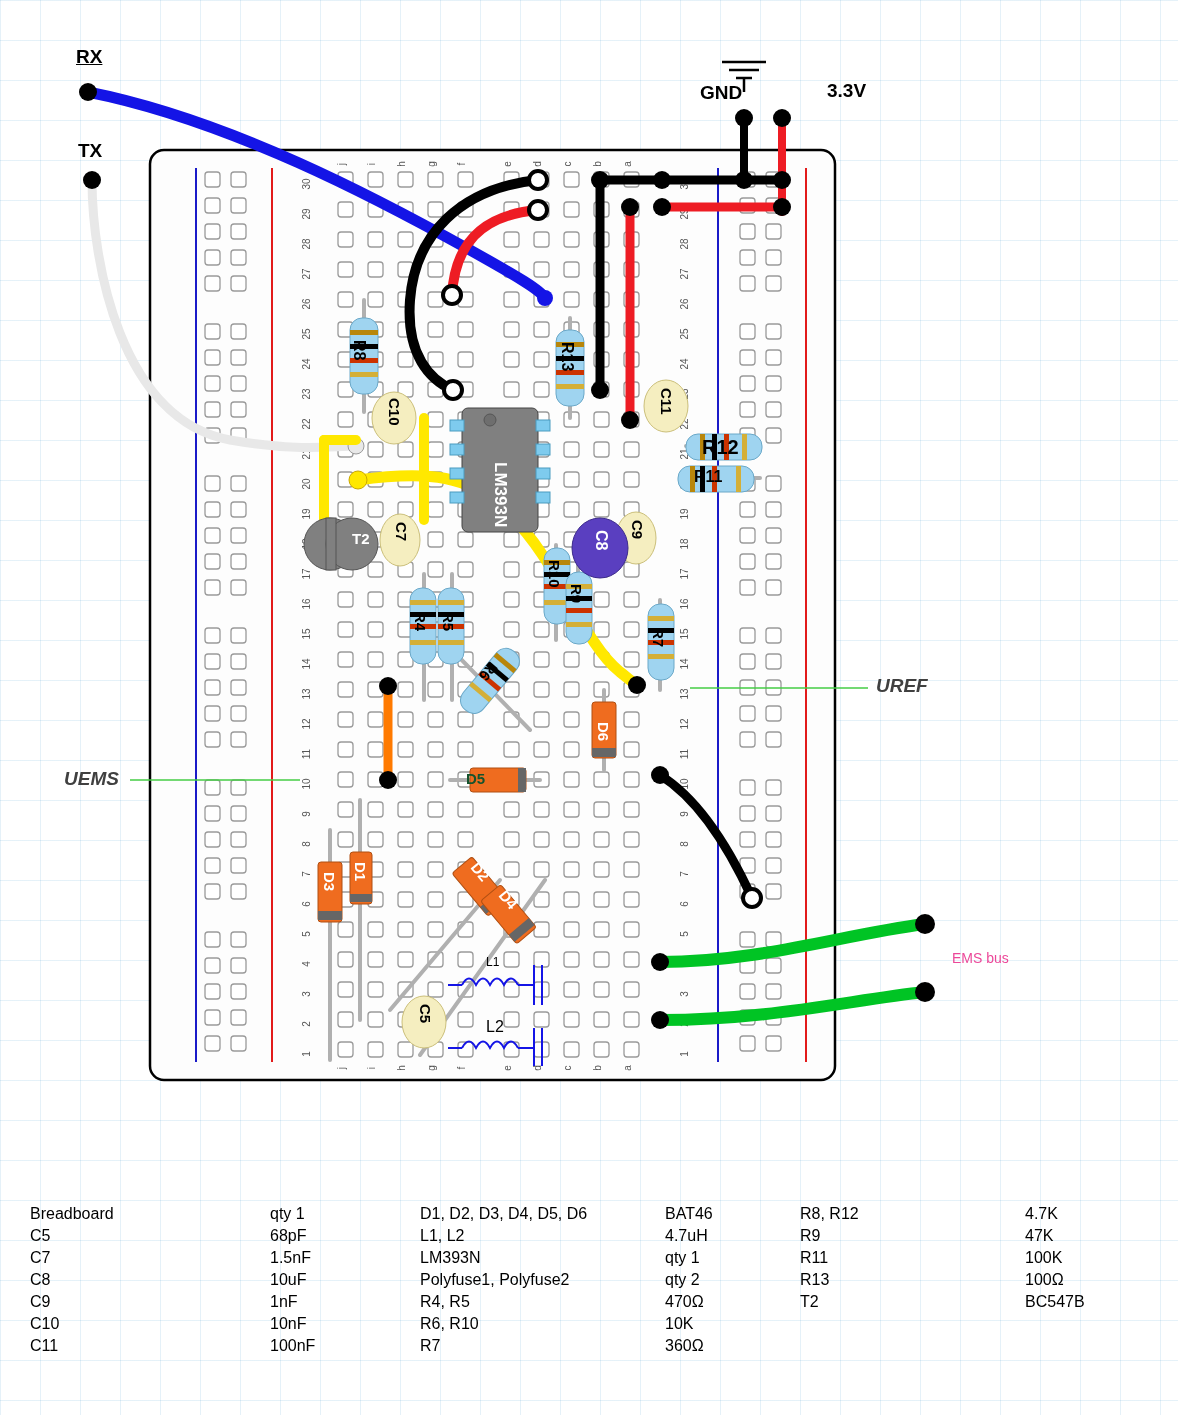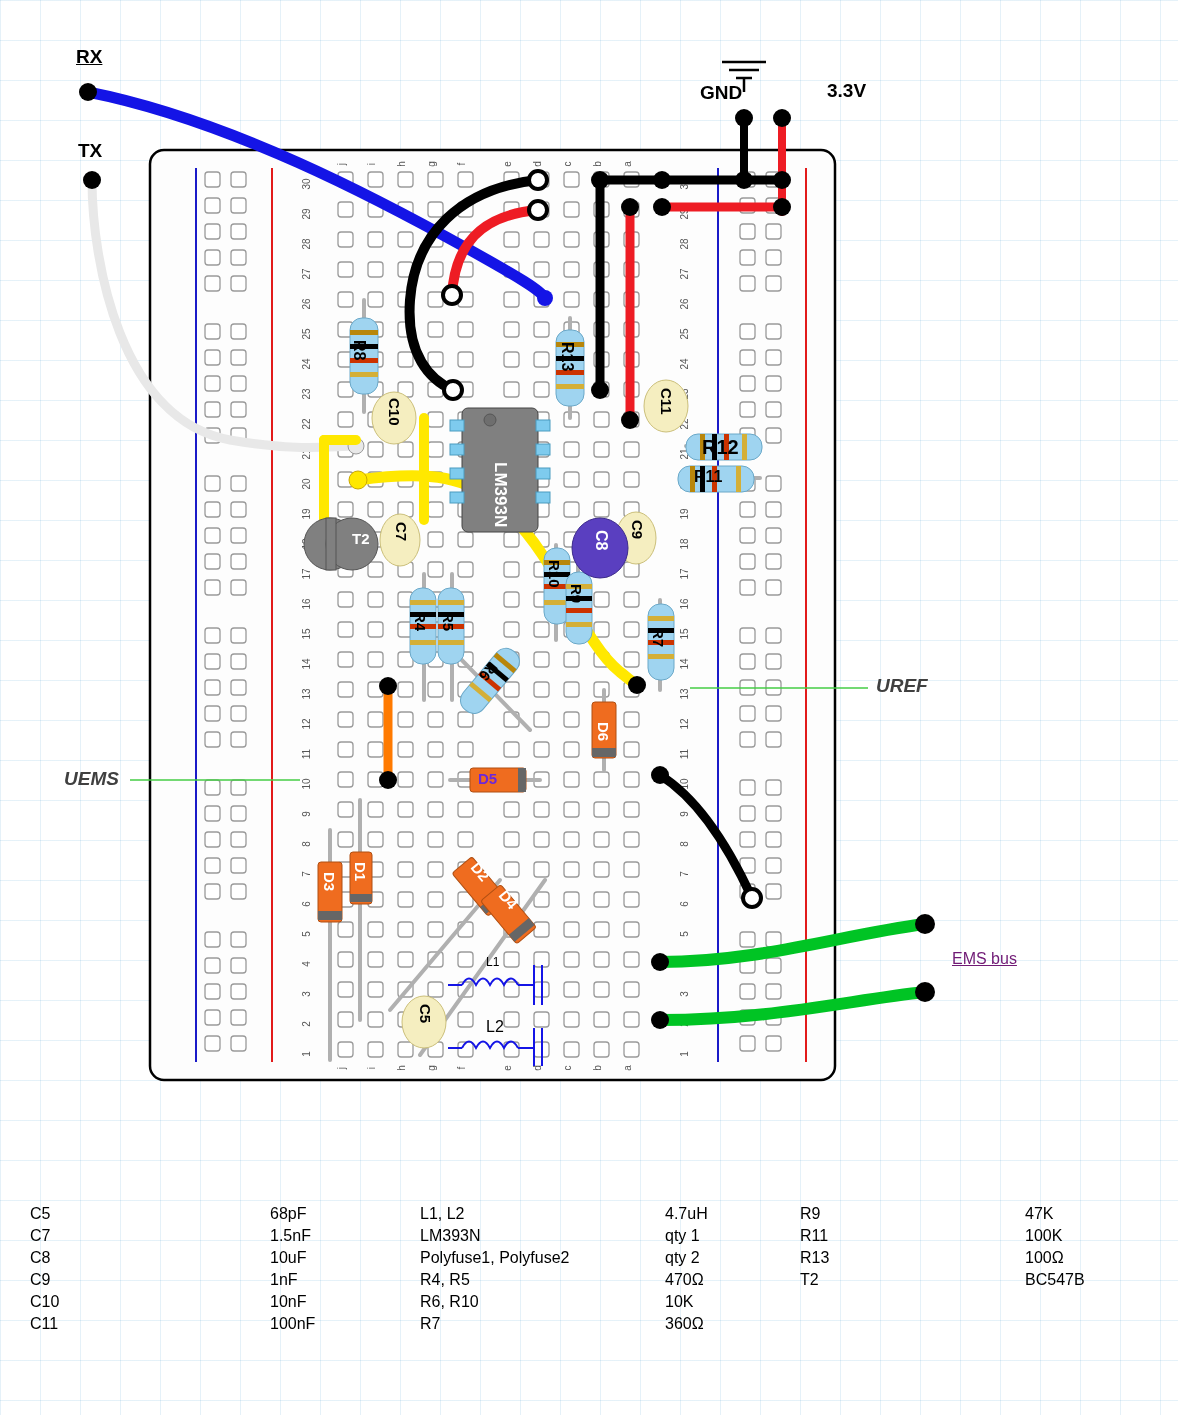--- a/index.html
+++ b/index.html
@@ -11,21 +11,21 @@
       linear-gradient(to bottom, rgba(0,120,190,0.10) 1px, transparent 1px);
     background-size:40px 40px;
     font-family:"Liberation Sans", sans-serif;
     overflow:hidden;
   }
   #stage{position:absolute;inset:0;}
   svg.layer{position:absolute;left:0;top:0;width:1178px;height:1415px;}
   .lbl{position:absolute;font-family:"Liberation Sans",sans-serif;}
   .lbl-big{font-size:19px;font-weight:bold;color:#000;}
   .lbl-it{font-size:19px;font-style:italic;font-weight:bold;color:#404040;}
-  .lbl-mid{font-size:16px;color:#701a75;text-decoration:underline;}
+  .lbl-mid{font-size:14px;color:#ec4899;}
   
   #bom{position:absolute;left:30px;top:1205px;width:1130px;font-size:16px;color:#000;}
   #bom table{border-collapse:collapse;}
   #bom td{padding:0 0 4px 0;vertical-align:top;white-space:nowrap;}
   .c0{width:240px;}
   .c1{width:150px;}
   .c2{width:245px;}
   .c3{width:135px;}
   .c4{width:225px;}
   .c5{width:130px;}
@@ -825,29 +825,37 @@
   <div class="lbl" style="left:592px;top:530px;font-size:16px;font-weight:bold;color:#fff;writing-mode:vertical-rl;">C8</div>
   <div class="lbl" style="left:417px;top:1004px;font-size:15px;font-weight:bold;writing-mode:vertical-rl;">C5</div>
 
   <div class="lbl" style="left:352px;top:530px;font-size:15px;font-weight:bold;color:#fff;">T2</div>
   <div class="lbl" style="left:490px;top:462px;font-size:17px;font-weight:bold;color:#fff;writing-mode:vertical-rl;">LM393N</div>
 
   <div class="lbl" style="left:352px;top:862px;font-size:15px;font-weight:bold;color:#fff;writing-mode:vertical-rl;">D1</div>
   <div class="lbl" style="left:472px;top:862px;font-size:15px;font-weight:bold;color:#fff;writing-mode:vertical-rl;transform:rotate(-40deg);">D2</div>
   <div class="lbl" style="left:321px;top:872px;font-size:15px;font-weight:bold;color:#fff;writing-mode:vertical-rl;">D3</div>
   <div class="lbl" style="left:500px;top:890px;font-size:15px;font-weight:bold;color:#fff;writing-mode:vertical-rl;transform:rotate(-40deg);">D4</div>
-  <div class="lbl" style="left:478px;top:770px;font-size:15px;font-weight:bold;color:#6d28d9;text-align:right;">D5</div>
+  <div class="lbl" style="left:466px;top:770px;font-size:15px;font-weight:bold;color:#14532d;text-align:right;">D5</div>
   <div class="lbl" style="left:595px;top:722px;font-size:15px;font-weight:bold;color:#fff;writing-mode:vertical-rl;">D6</div>
 
   <div class="lbl" style="left:486px;top:955px;font-size:12px;">L1</div>
   <div class="lbl" style="left:486px;top:1018px;font-size:16px;">L2</div>
 
   <div id="bom">
     <table>
       <tbody id="bom-body">
+          <tr>
+            <td class="c0">Breadboard</td>
+            <td class="c1">qty 1</td>
+            <td class="c2">D1, D2, D3, D4, D5, D6</td>
+            <td class="c3">BAT46</td>
+            <td class="c4">R8, R12</td>
+            <td class="c5">4.7K</td>
+          </tr>
           <tr>
             <td class="c0">C5</td>
             <td class="c1">68pF</td>
             <td class="c2">L1, L2</td>
             <td class="c3">4.7uH</td>
             <td class="c4">R9</td>
             <td class="c5">47K</td>
           </tr>
           <tr>
             <td class="c0">C7</td>

